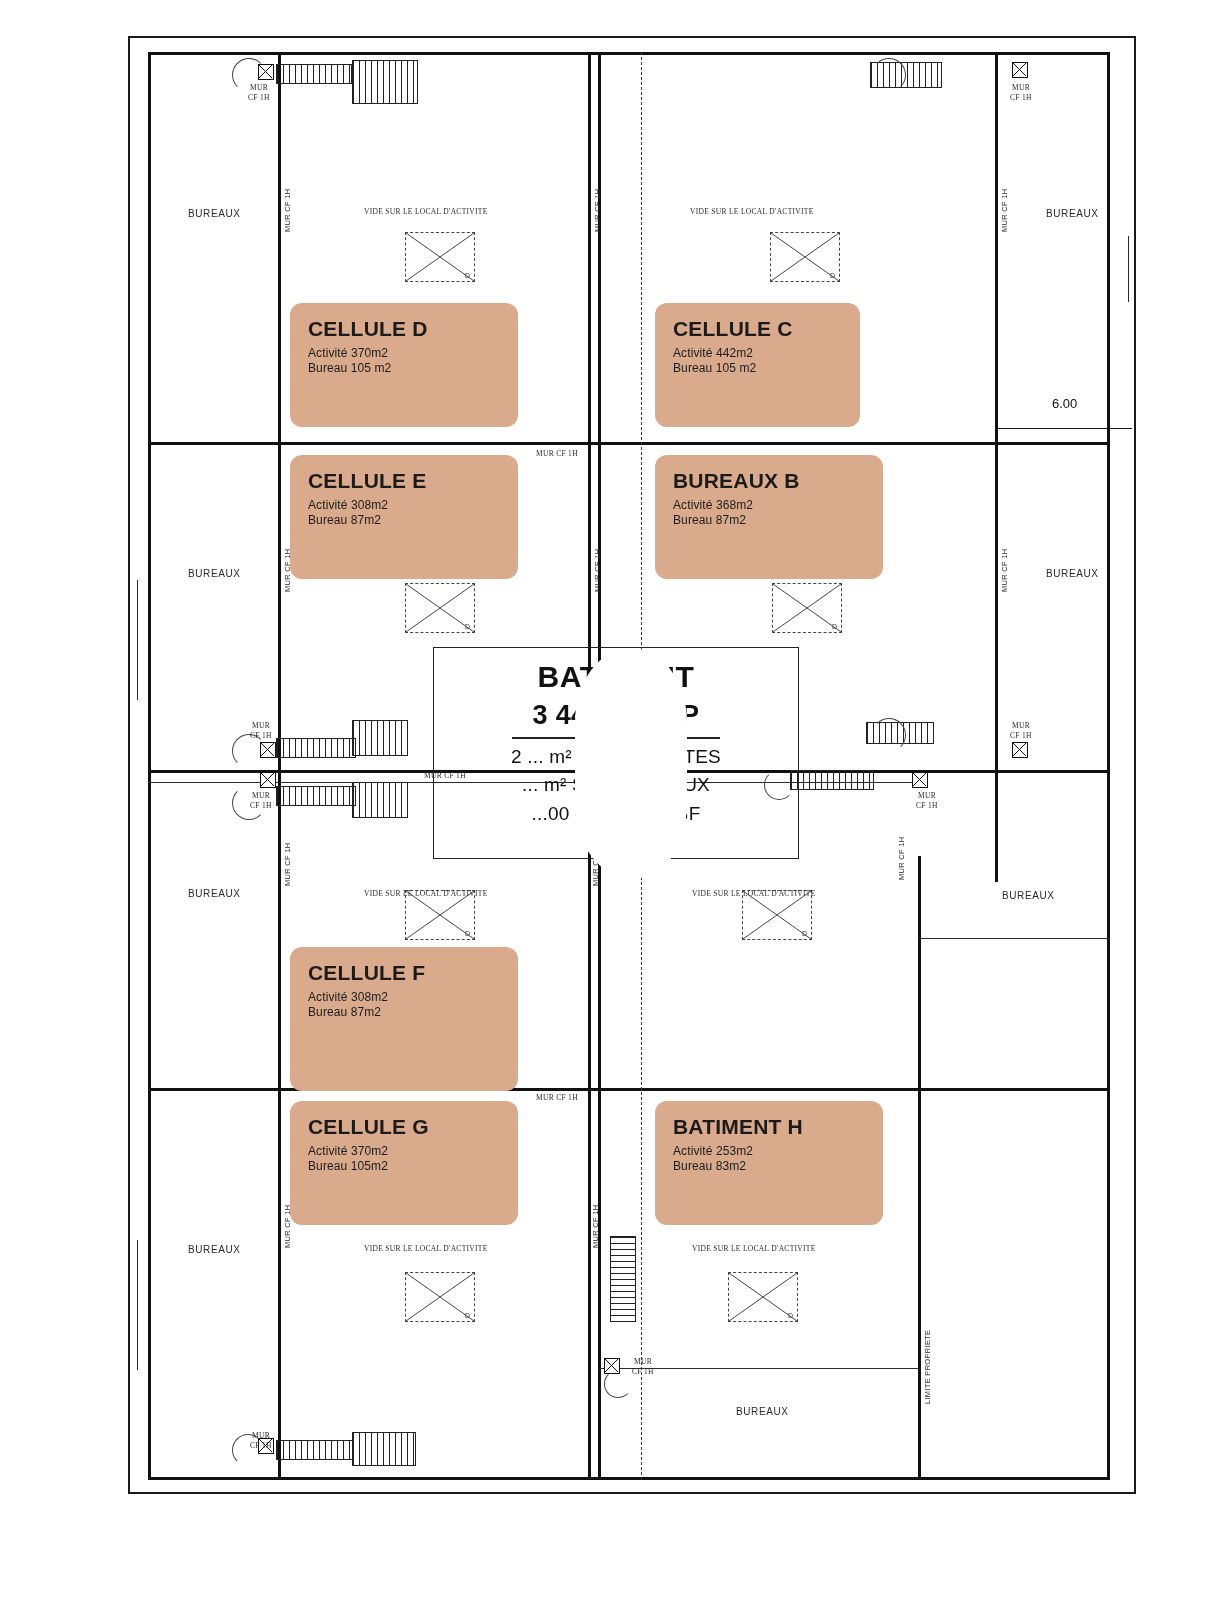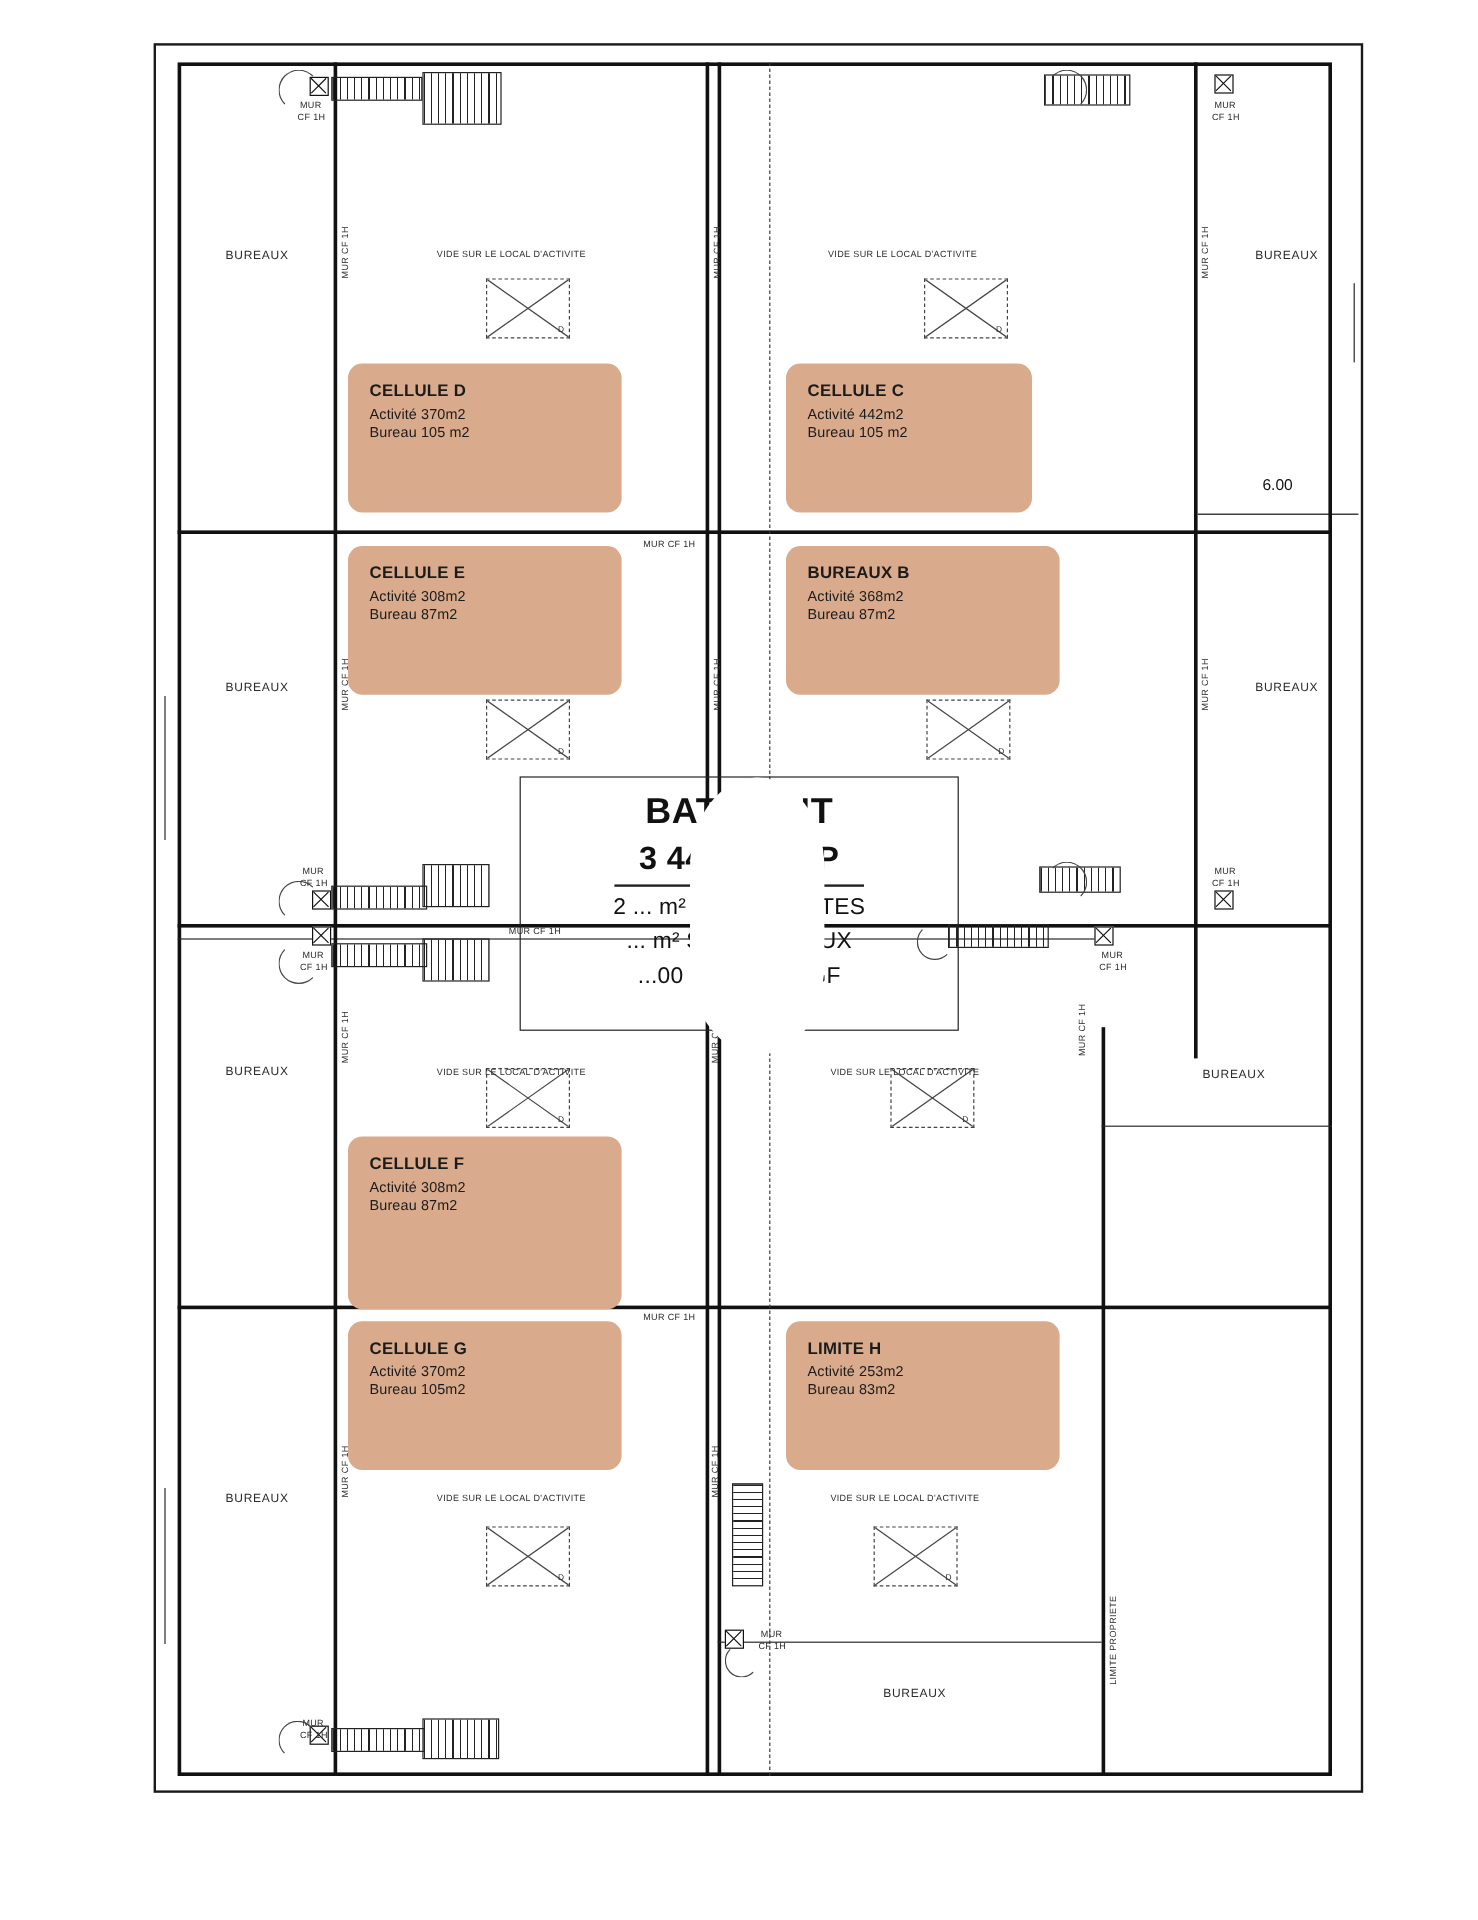--- a/index.html
+++ b/index.html
@@ -73,20 +73,21 @@
     line-height: 1.15;
   }
   .lbl.v {
     transform-origin: 0 0;
     transform: rotate(-90deg);
     font-size: 7.5px;
   }
   .lbl.tiny {
     font-size: 7.5px;
     text-align: left;
+    font-family: Liberation Serif, serif;
   }
   .lbl.bureaux {
     font-size: 10px;
     letter-spacing: 0.6px;
   }
 
   
   .void-box {
     position: absolute;
     border: 1.2px dashed #444;
@@ -132,21 +133,21 @@
   
   .cell-card {
     position: absolute;
     background: #d9ab8c;
     border-radius: 12px;
     padding: 14px 18px 16px 18px;
     box-sizing: border-box;
     color: #1b1b1b;
   }
   .cell-card .title {
-    font-size: 14px;
+    font-size: 21px;
     font-weight: bold;
     letter-spacing: 0.2px;
     margin-bottom: 5px;
   }
   .cell-card .line {
     font-size: 12px;
     line-height: 1.28;
     letter-spacing: 0.1px;
   }
 
@@ -462,21 +463,21 @@
   </div>
 
 
   <div class="cell-card" style="left:290px; top:1101px; width:228px; height:124px;">
     <div class="title">CELLULE G</div>
     <div class="line">Activité 370m2</div>
     <div class="line">Bureau 105m2</div>
   </div>
 
   <div class="cell-card" style="left:655px; top:1101px; width:228px; height:124px;">
-    <div class="title">LIMITE H</div>
+    <div class="title">BATIMENT H</div>
     <div class="line">Activité 253m2</div>
     <div class="line">Bureau 83m2</div>
   </div>
 
   <div class="center-box"></div>
   <div class="center-text">
     <div class="b1">BATIMENT</div>
     <div class="b2">3 446m² SDP</div>
     <div class="center-rule"></div>
     <div class="b3">2 ... m² SDP ACTIVITES</div>

